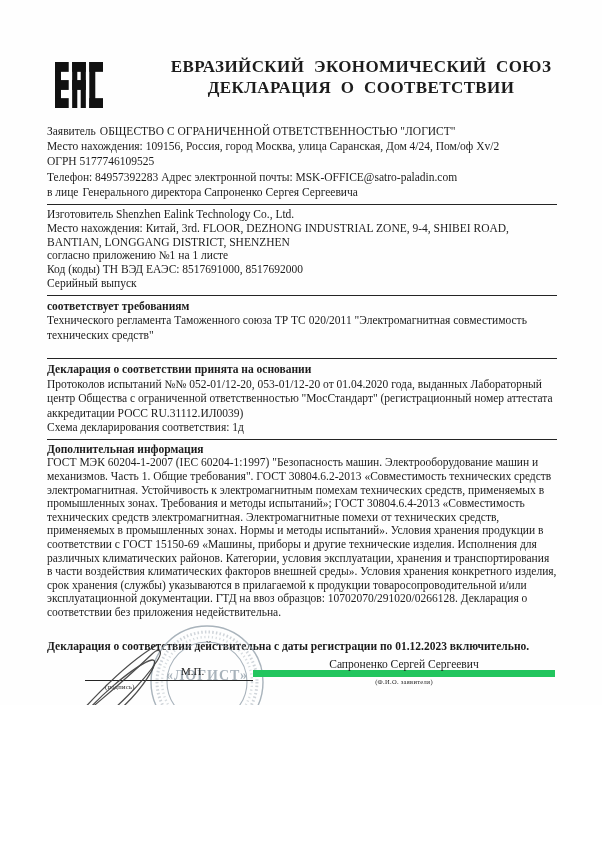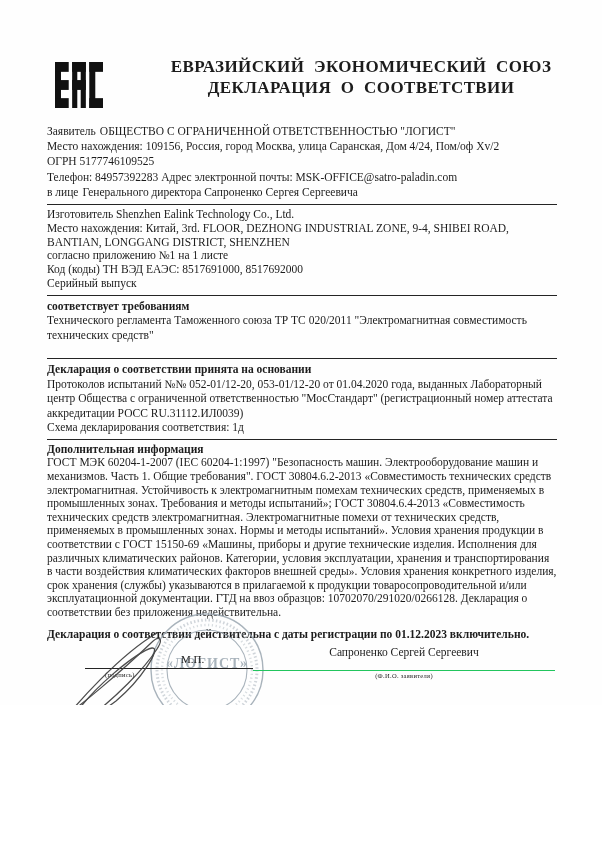--- a/index.html
+++ b/index.html
@@ -19,30 +19,30 @@
   .titles{padding-left:118px;text-align:center;font-weight:bold;font-size:17px;line-height:21px;letter-spacing:.4px;word-spacing:5px;white-space:nowrap;}
   
   .sec{padding:2px 0 4px;font-size:11.5px;line-height:15.2px;}
   .rule{border-bottom:1px solid #242424;}
   .b{font-weight:bold;}
   .lead{font-weight:normal;margin-right:4px;}
   .sec.product{line-height:13.8px;padding-top:3px;}
   .sec.compliance{line-height:14.5px;padding-top:3px;padding-bottom:16px;}
   .sec.basis{line-height:14.5px;padding-top:3px;}
   .sec.additional{line-height:13.6px;padding-top:3px;padding-bottom:2px;}
-  .validity{margin-top:6px;font-size:11.5px;font-weight:bold;white-space:nowrap;}
+  .validity{margin-top:18px;font-size:11.5px;font-weight:bold;white-space:nowrap;}
   
   .sig-block{position:relative;height:48px;margin-top:4px;font-size:11.5px;}
   .stamp-svg{position:absolute;left:100px;top:-34px;width:120px;height:120px;z-index:1;opacity:.85;}
   .sign-svg{position:absolute;left:-4px;top:-24px;width:152px;height:118px;z-index:3;overflow:visible;}
   .line-left{position:absolute;left:38px;top:24px;width:168px;border-top:1px solid #242424;z-index:2;}
   .cap-sign{position:absolute;left:58px;top:27px;font-size:6.5px;letter-spacing:.3px;z-index:2;}
   .mp{position:absolute;left:134px;top:9px;font-size:11px;z-index:2;}
   .right-col{position:absolute;left:206px;top:2px;width:302px;text-align:center;z-index:2;}
-  .right-col .name{padding-bottom:12px;border-bottom:1px solid #22c55e;}
+  .right-col .name{padding-bottom:0;border-bottom:7px solid #22c55e;}
   .right-col .cap{font-size:6.5px;letter-spacing:.3px;padding-top:1px;}
   
   .registration{margin-top:14px;font-size:11.5px;font-weight:bold;line-height:20px;}
 </style>
 </head>
 <body>
 
 <div class="doc">
 
   <div class="hdr">

